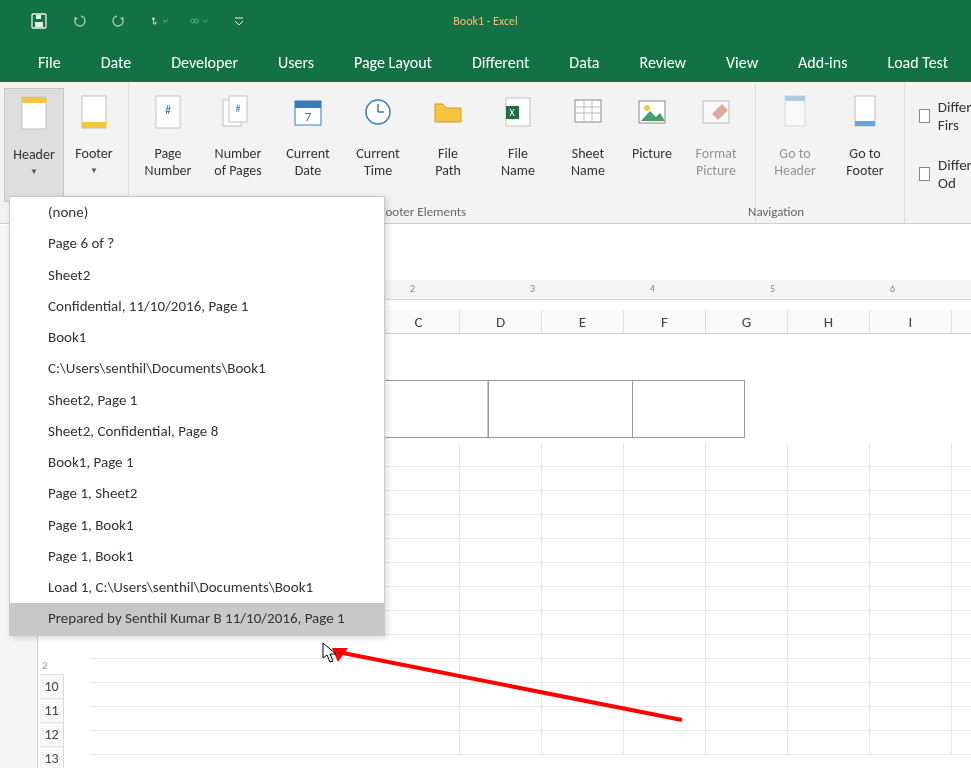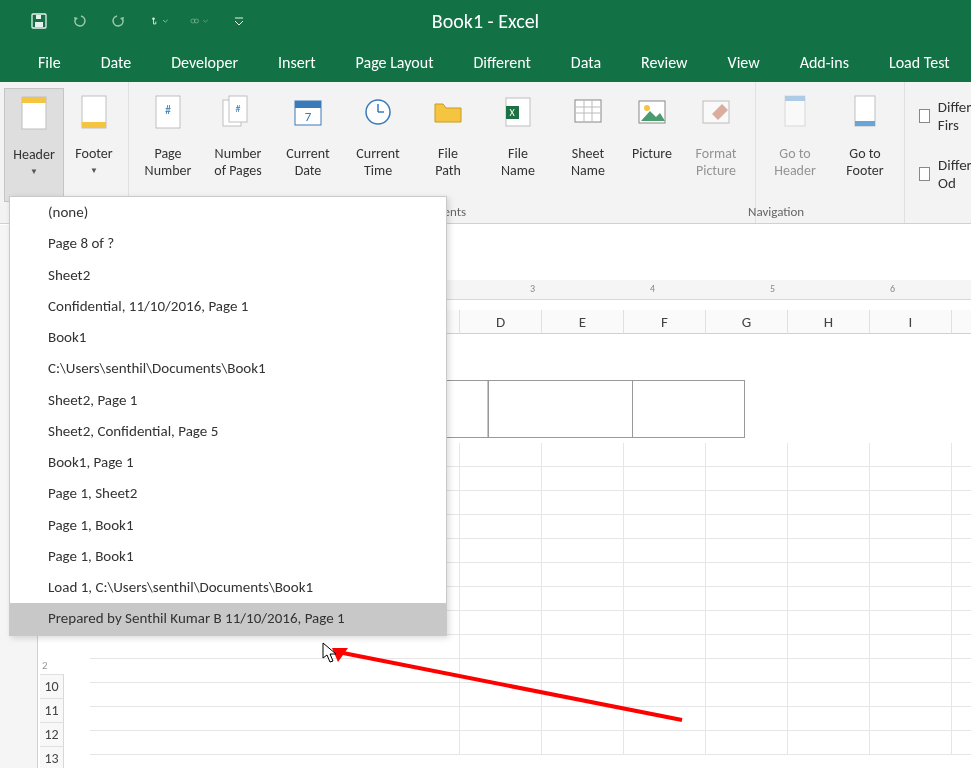--- a/index.html
+++ b/index.html
@@ -5,21 +5,21 @@
   * { margin: 0; padding: 0; box-sizing: border-box; }
   body { font-family: "Segoe UI", Calibri, sans-serif; font-size: 14px; background: #fff; overflow: hidden; width: 971px; height: 768px; position: relative; }
 
   
   .title-bar { height: 42px; background: #127245; display: flex; align-items: center; color: #fff; }
   .qat { display: flex; align-items: center; gap: 22px; padding-left: 30px; }
   .qat-icon { width: 18px; height: 18px; display: flex; align-items: center; justify-content: center; opacity: .9; }
   .qat-save svg { width: 16px; height: 16px; }
   .qat-undo, .qat-redo { opacity: .6; }
   .qat-dd { width: 8px; height: 8px; display: inline-block; margin-left: 4px; }
-  .title-text { position: absolute; left: 50%; transform: translateX(-50%); color: #ffffff; font-size: 20px; white-space: nowrap; }
+  .title-text { position: absolute; left: 50%; transform: translateX(-50%); color: #fdba74; font-size: 12px; white-space: nowrap; }
 
   
   .tabs { height: 40px; background: #127245; display: flex; align-items: center; padding-left: 18px; gap: 0; }
   .tab { color: #fff; font-size: 16px; padding: 9px 20px 9px; cursor: pointer; }
   .tab.file { font-weight: 400; }
 
   
   .ribbon { height: 142px; background: #f3f3f3; border-bottom: 1px solid #d0d0d0; display: flex; position: relative; }
   .group { display: flex; flex-direction: column; align-items: center; padding: 6px 4px 0; border-right: 1px solid #e0e0e0; }
   .group-buttons { display: flex; flex: 1; }
@@ -36,21 +36,21 @@
   .options { padding: 16px 0 0 14px; display: flex; flex-direction: column; gap: 22px; }
   .opt { display: flex; align-items: center; gap: 8px; font-size: 15px; color: #333; }
   .opt-checkbox { width: 14px; height: 14px; border: 1px solid #888; background: #fff; }
 
   
   .group-labels { position: absolute; bottom: 4px; left: 0; right: 0; display: flex; font-size: 13px; color: #666; }
   .gl1 { margin-left: 290px; width: 240px; text-align: center; }
   .gl2 { margin-left: 218px; width: 100px; text-align: left; }
 
   
-  .dropdown { position: absolute; left: 9px; top: 196px; width: 438px; background: #fff; border: 1px solid #c9c9c9; box-shadow: 2px 2px 6px rgba(0,0,0,.15); z-index: 50; }
+  .dropdown { position: absolute; left: 9px; top: 196px; width: 376px; background: #fff; border: 1px solid #c9c9c9; box-shadow: 2px 2px 6px rgba(0,0,0,.15); z-index: 50; }
   .dd-item { padding: 4px 10px 4px 38px; font-size: 15px; color: #333; cursor: pointer; line-height: 1.55; }
   .dd-item.hover { background: #c8c8c8; }
 
   
   .sheet-area { position: absolute; left: 0; right: 0; top: 225px; bottom: 0; background: #fff; }
   .left-margin { position: absolute; left: 0; top: 0; bottom: 0; width: 38px; background: #f5f5f5; border-right: 1px solid #d0d0d0; }
   .row-num { text-align: center; font-size: 14px; color: #444; border-top: 1px solid #e0e0e0; height: 24px; line-height: 24px; width: 24px; background:#f8f8f8; border-right:1px solid #d8d8d8; }
 
   
   .ruler { position: absolute; left: 90px; right: 0; top: 55px; height: 20px; background: #f5f5f5; border-bottom: 1px solid #d8d8d8; }
@@ -125,21 +125,21 @@
         </svg>
     </span>
   </div>
   <div class="title-text">Book1  -  Excel</div>
 </div>
 
 <div class="tabs">
   <div class="tab file">File</div>
   <div class="tab">Date</div>
   <div class="tab">Developer</div>
-  <div class="tab">Insert</div>
+  <div class="tab">Users</div>
   <div class="tab">Page Layout</div>
   <div class="tab">Different</div>
   <div class="tab">Data</div>
   <div class="tab">Review</div>
   <div class="tab">View</div>
   <div class="tab">Add-ins</div>
   <div class="tab">Load Test</div>
 </div>
 
 <div class="ribbon">
@@ -482,27 +482,27 @@
     <div style="font-size:11px;color:#999;margin:0 0 2px 2px;">2</div>
     <div class="row-num">10</div>
     <div class="row-num">11</div>
     <div class="row-num">12</div>
     <div class="row-num">13</div>
   </div>
 </div>
 
 <div class="dropdown">
   <div class="dd-item">(none)</div>
-  <div class="dd-item">Page 8 of ?</div>
+  <div class="dd-item">Page 6 of ?</div>
   <div class="dd-item">Sheet2</div>
   <div class="dd-item"> Confidential, 11/10/2016, Page 1</div>
   <div class="dd-item">Book1</div>
   <div class="dd-item">C:\Users\senthil\Documents\Book1</div>
   <div class="dd-item">Sheet2, Page 1</div>
-  <div class="dd-item">Sheet2,  Confidential, Page 5</div>
+  <div class="dd-item">Sheet2,  Confidential, Page 8</div>
   <div class="dd-item">Book1, Page 1</div>
   <div class="dd-item">Page 1, Sheet2</div>
   <div class="dd-item">Page 1, Book1</div>
   <div class="dd-item">Page 1, Book1</div>
   <div class="dd-item">Load 1, C:\Users\senthil\Documents\Book1</div>
   <div class="dd-item hover">Prepared by Senthil Kumar B 11/10/2016, Page 1</div>
 </div>
 
 <svg class="red-line">
   <line x1="350" y1="72" x2="6" y2="4" stroke="#ff0000" stroke-width="4"></line>

